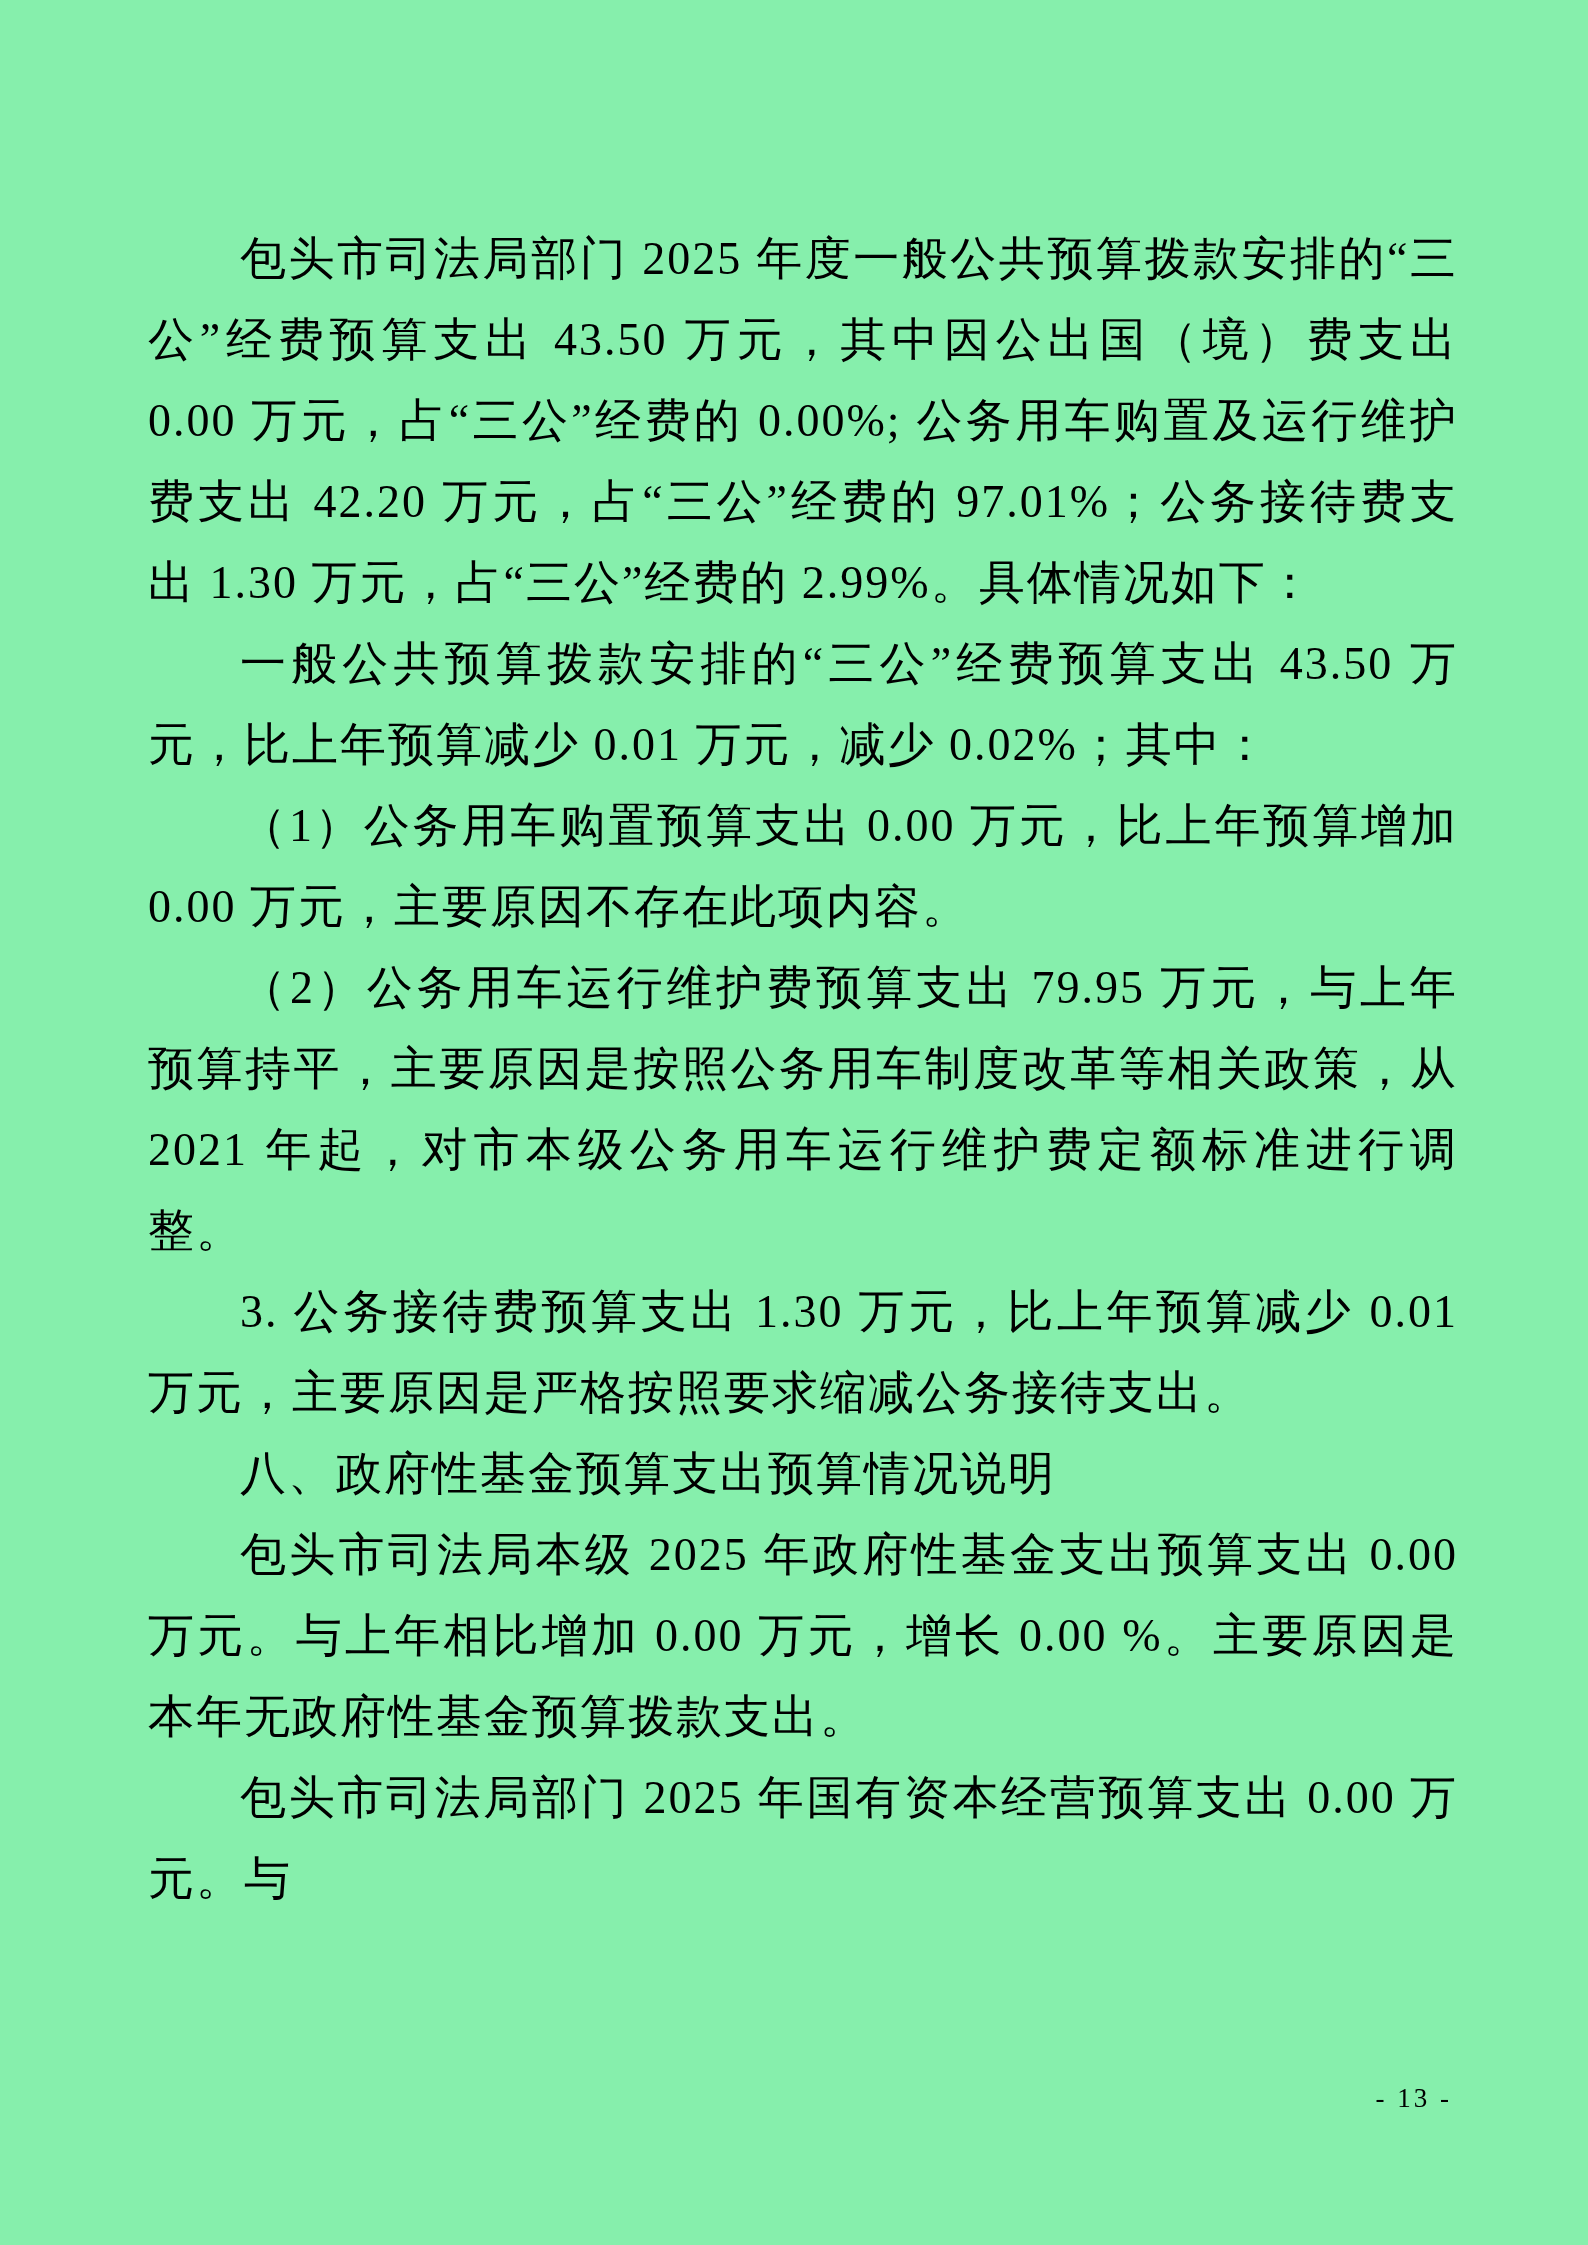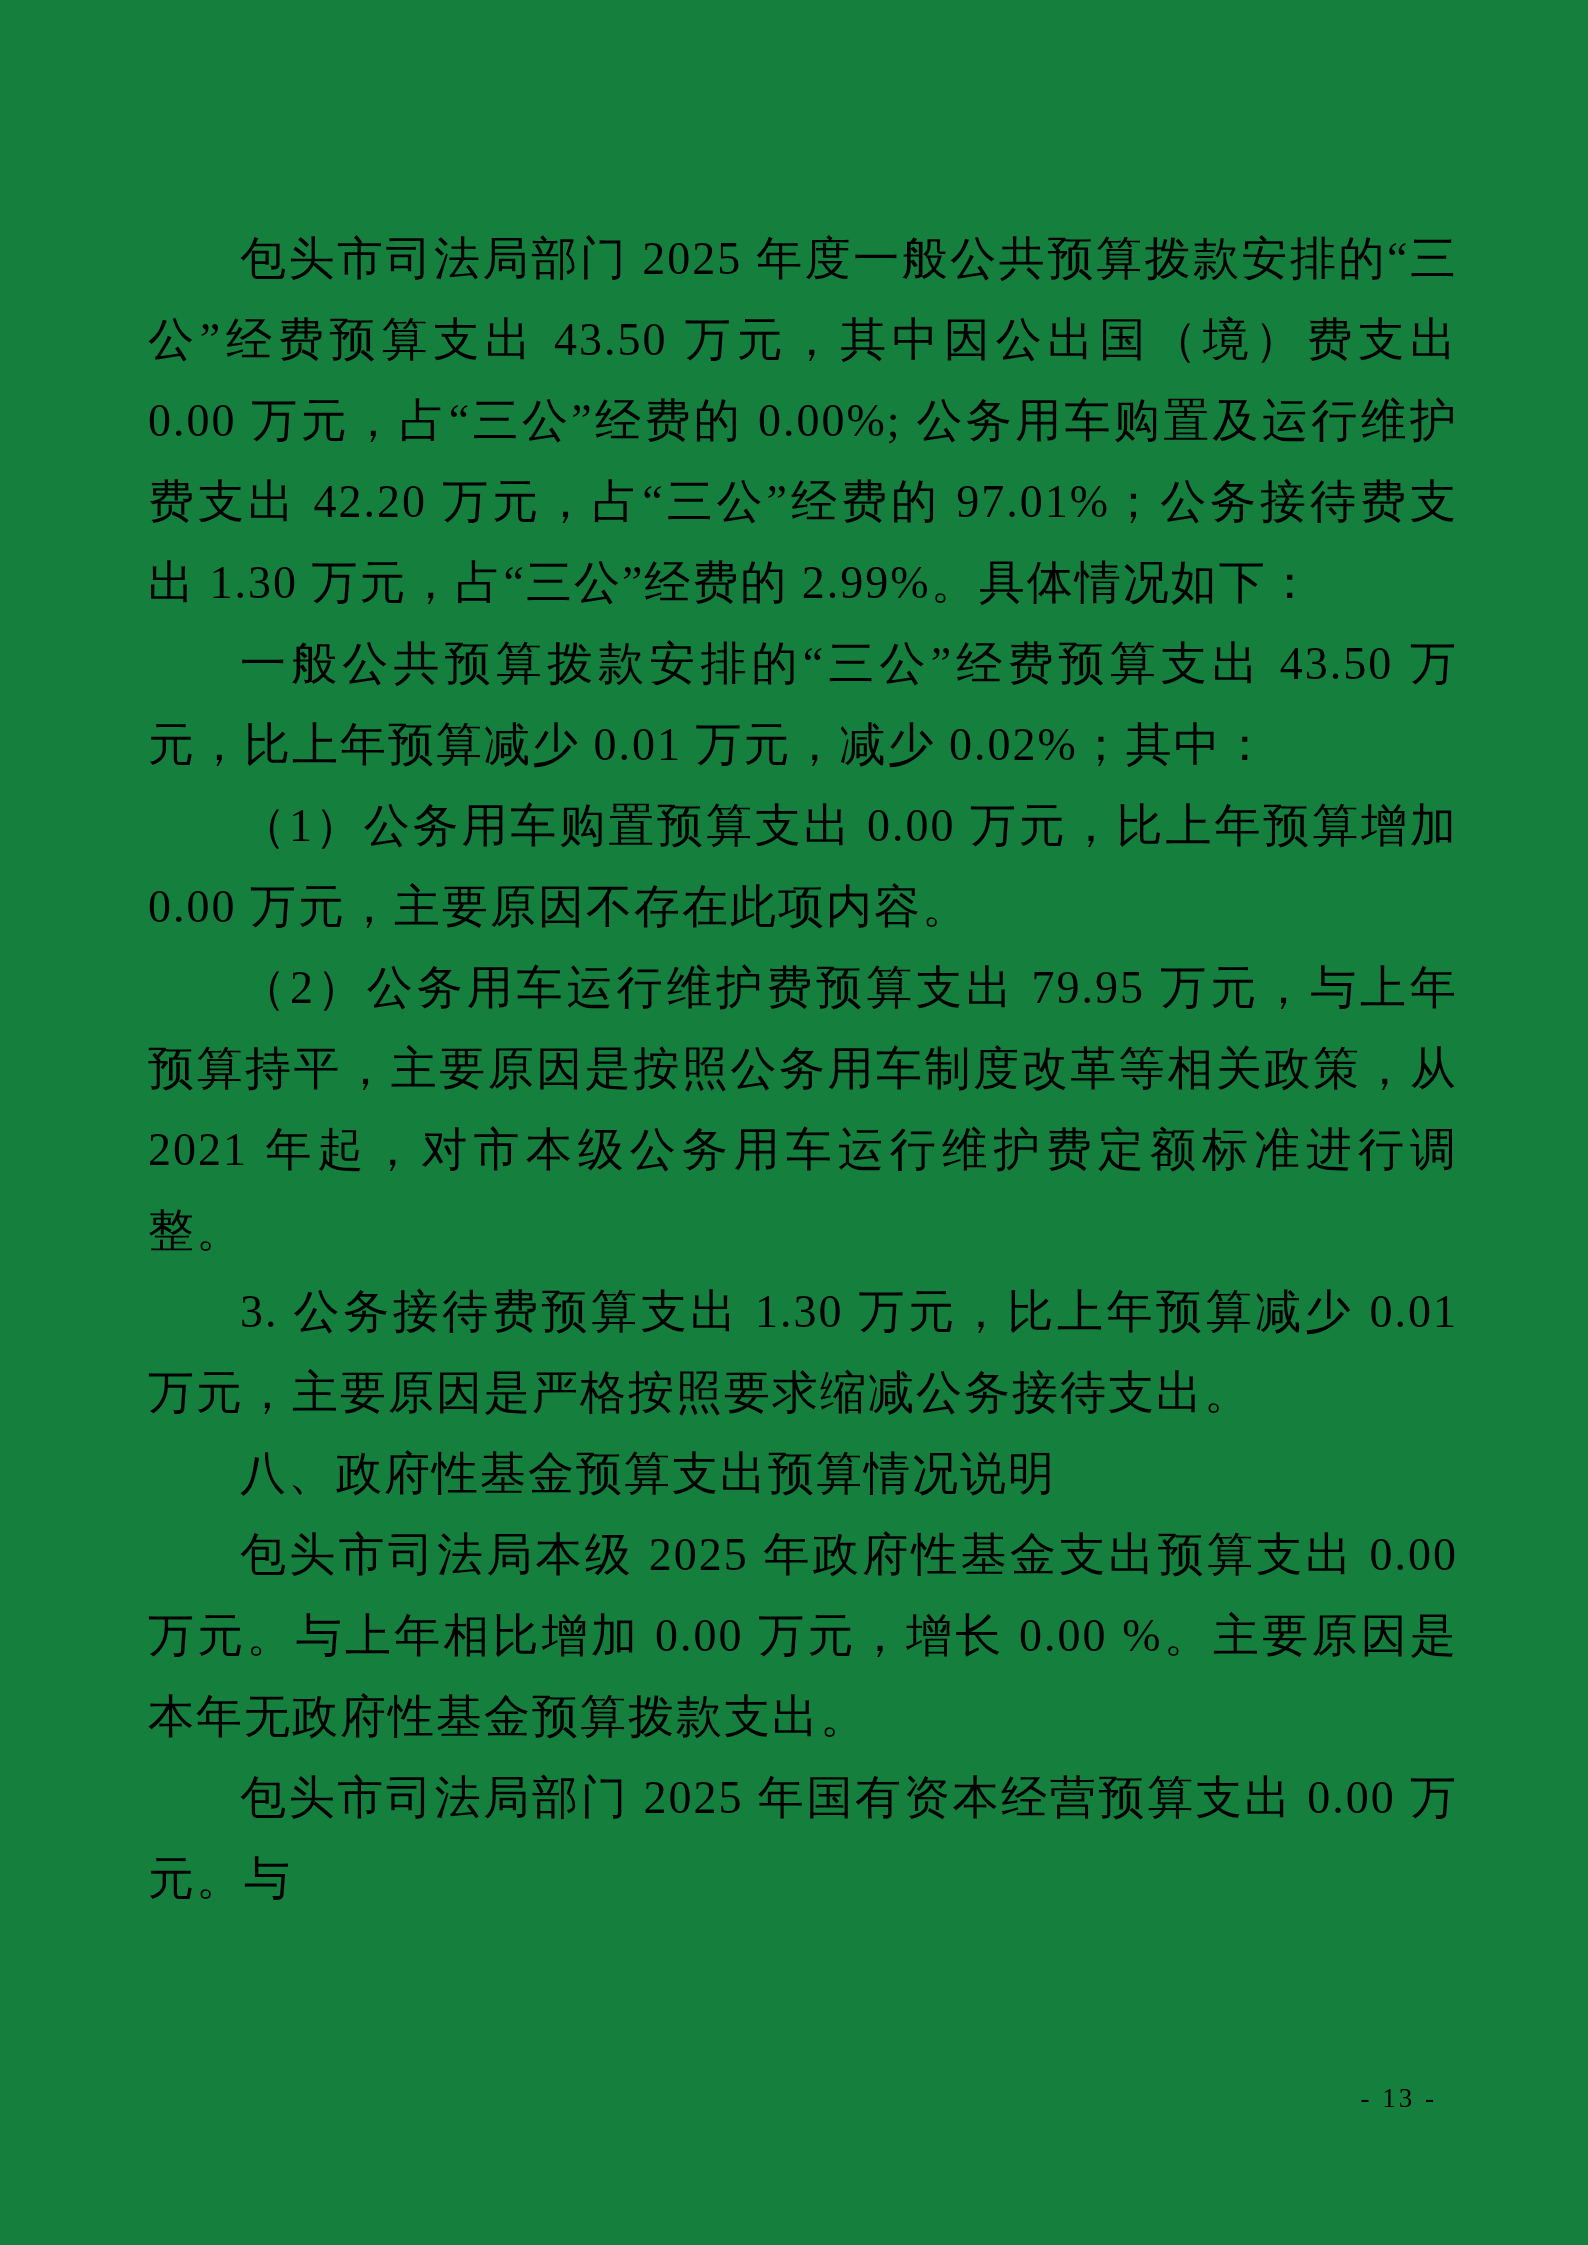--- a/index.html
+++ b/index.html
@@ -11,21 +11,21 @@
     height: 2245px;
     position: relative;
     background: #ffffff;
     color: #000000;
     font-family: "Liberation Serif", "DejaVu Serif", serif;
     overflow: hidden;
   }
   .page {
     position: absolute;
     inset: 0;
-    background: #15803d;
+    background: #86efac;
   }
   .content {
     position: absolute;
     left: 148px;
     top: 218px;
     width: 1310px;
     font-size: 46px;
     line-height: 81px;
     letter-spacing: 2px;
     text-align: justify;
@@ -36,21 +36,21 @@
     padding: 0;
     text-indent: 2em;
   }
   .content p.heading {
     font-family: "Liberation Sans", "DejaVu Sans", sans-serif;
     font-weight: normal;
   }
   .footer {
     position: absolute;
     top: 2083px;
-    right: 151px;
+    right: 136px;
     font-size: 27px;
     line-height: 31px;
     letter-spacing: 3px;
     font-family: "Liberation Serif", "DejaVu Serif", serif;
     color: #000000;
   }
 </style>
 </head>
 <body>
 

